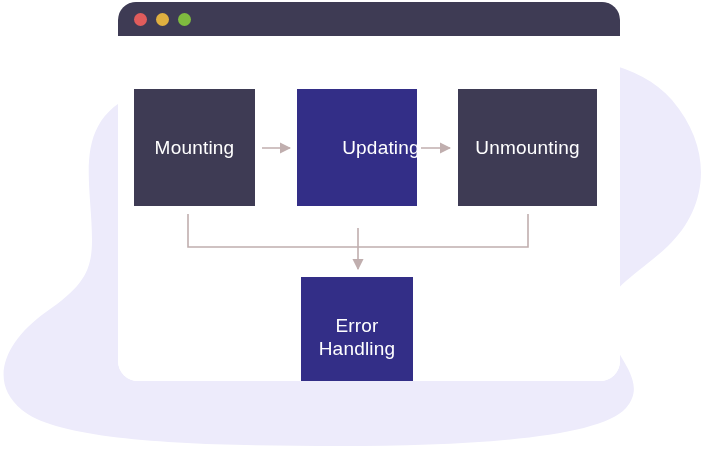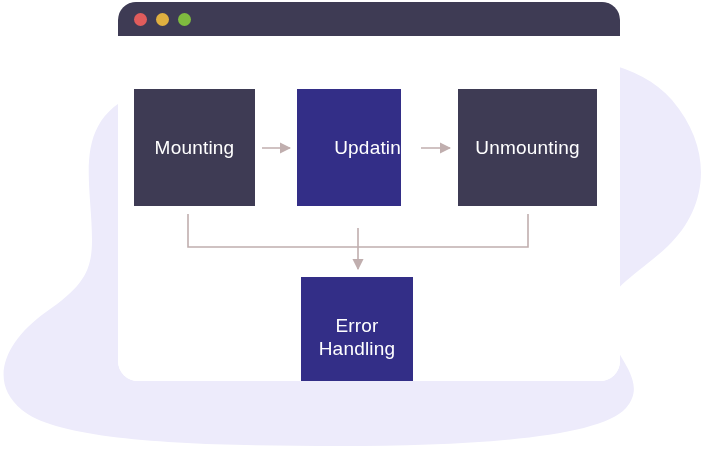--- a/index.html
+++ b/index.html
@@ -50,21 +50,21 @@
     font-size:19px;
     font-weight:400;
     letter-spacing:0.2px;
     line-height:1.22;
     box-sizing:border-box;
   }
   .node.slate{background:#3e3b54;}
   .node.indigo{background:#332e87;}
 
   #node-mounting   {left:16px;  top:53px;  width:121px;height:117px;}
-  #node-updating   {left:179px; top:53px;  width:104px;height:117px;padding-left:48px;}
+  #node-updating   {left:179px; top:53px;  width:120px;height:117px;padding-left:48px;}
   #node-unmounting {left:340px; top:53px;  width:139px;height:117px;}
   #node-error      {left:183px; top:241px; width:112px;height:120px;}
 
   .connectors{position:absolute;left:0;top:34px;width:502px;height:345px;z-index:3;pointer-events:none;}
   .nodes-layer{position:absolute;left:0;top:34px;width:502px;height:345px;z-index:4;}
 </style>
 </head>
 <body>
 
 <div id="stage">

